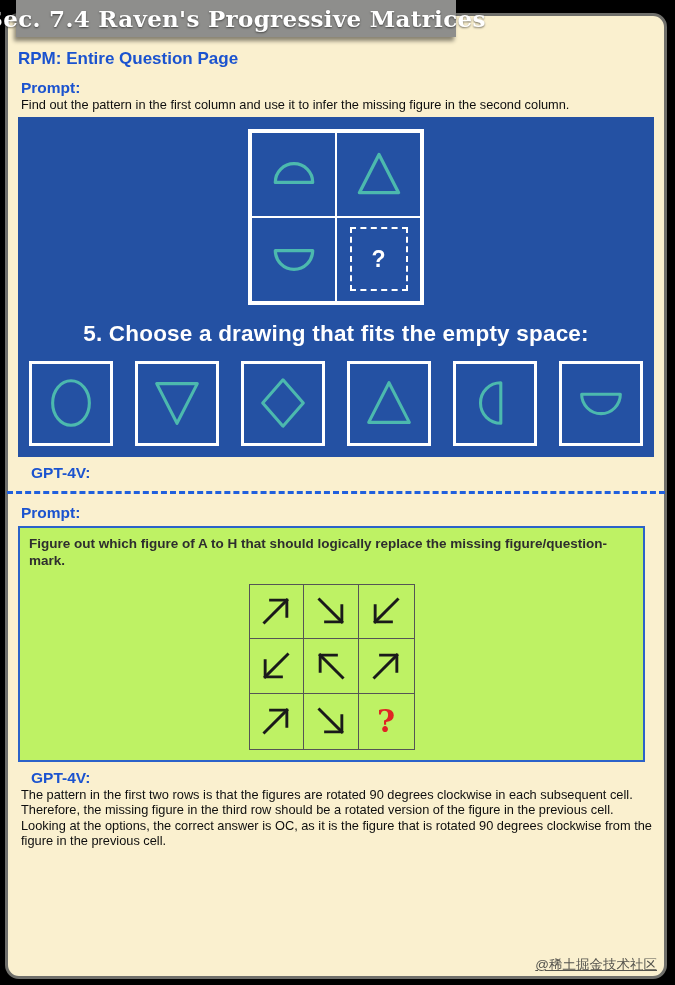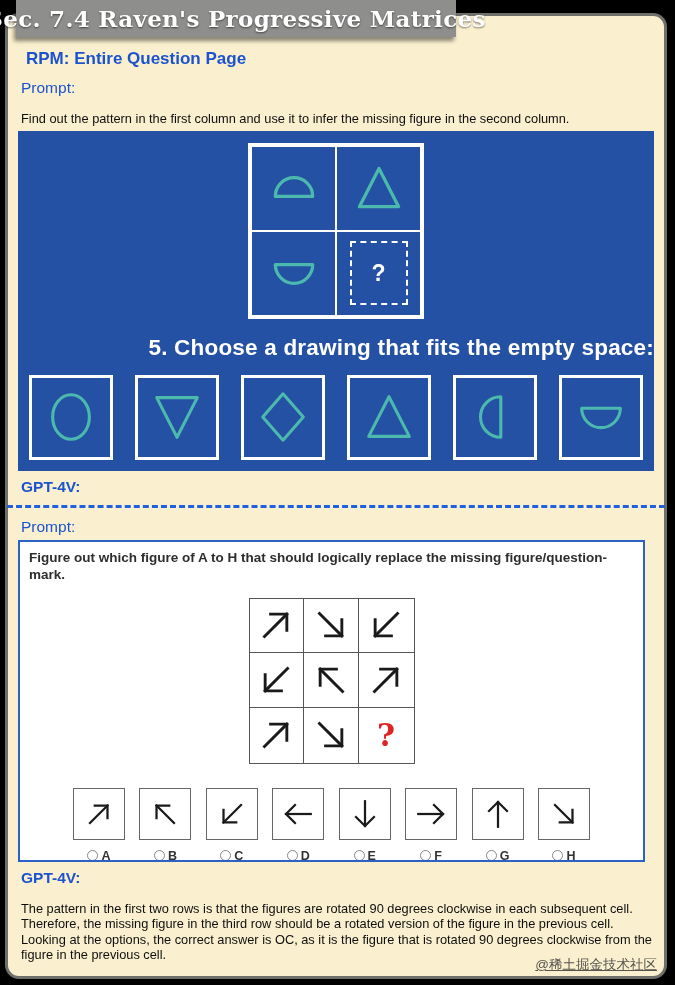--- a/index.html
+++ b/index.html
@@ -14,46 +14,46 @@
   }
   .titlebar{
     position:absolute;left:16px;top:0;width:440px;height:37px;background:#8e8e8c;z-index:6;
     display:flex;align-items:center;justify-content:center;
     box-shadow:-2px 4px 4px rgba(0,0,0,.45);
   }
   .titlebar span{
     font-family:"DejaVu Serif","Liberation Serif",serif;font-weight:bold;font-size:23px;
     color:#fff;text-shadow:0 1px 2px rgba(0,0,0,.55);letter-spacing:.3px;white-space:nowrap;
   }
-  .h-section{color:#1b53cf;font-size:17px;font-weight:bold;margin:0 0 0 8px;line-height:20px;}
-  .h-prompt{color:#1b53cf;font-size:15.5px;font-weight:normal;margin:10px 0 0 3px;line-height:18px;}
-  .h-gpt{color:#1b53cf;font-size:15.5px;font-weight:bold;margin:7px 0 0 3px;line-height:18px;}
-  .body-text{font-size:12.8px;color:#0e0e0e;line-height:15.5px;margin:14px 0 0 3px;}
+  .h-section{color:#1b53cf;font-size:17px;font-weight:bold;margin:0 0 0 0;line-height:20px;}
+  .h-prompt{color:#1b53cf;font-size:15.5px;font-weight:bold;margin:10px 0 0 3px;line-height:18px;}
+  .h-gpt{color:#1b53cf;font-size:15.5px;font-weight:bold;margin:7px 0 0 13px;line-height:18px;}
+  .body-text{font-size:12.8px;color:#0e0e0e;line-height:15.5px;margin:0 0 0 3px;}
 
   
   .puzzle1{width:100%;height:340px;background:#2451a3;margin-top:4px;box-sizing:border-box;overflow:hidden;}
   .p1grid{
     width:170px;height:170px;margin:12px auto 0;border:3px solid #fff;box-sizing:content-box;
     display:grid;grid-template-columns:1fr 1fr;grid-template-rows:1fr 1fr;
   }
   .p1cell{display:flex;align-items:center;justify-content:center;border:1.5px solid #fff;}
   .dashedbox{
     width:54px;height:60px;border:2.5px dashed #fff;display:flex;align-items:center;justify-content:center;
   }
   .dashedbox span{color:#fff;font-size:23px;font-weight:bold;}
-  .p1caption{color:#fff;font-size:22.5px;font-weight:bold;text-align:right;margin-top:16px;letter-spacing:.2px;}
+  .p1caption{color:#fff;font-size:22.5px;font-weight:bold;text-align:center;margin-top:16px;letter-spacing:.2px;}
   .p1opts{display:flex;justify-content:space-between;padding:0 11px;margin-top:14px;}
   .p1box{width:84px;height:85px;box-sizing:border-box;border:3px solid #fff;display:flex;align-items:center;justify-content:center;}
 
   
   .divider{height:0;border-top:3px dashed #2060dd;margin:9px -11px 3px -11px;}
 
   
   .puzzle2{
-    width:627px;height:322px;box-sizing:border-box;background:#ffffff;border:2.5px solid #2b62c9;
+    width:627px;height:236px;box-sizing:border-box;background:#bef264;border:2.5px solid #2b62c9;
     margin-top:4px;overflow:hidden;
   }
   .p2instruction{font-size:13.5px;font-weight:bold;color:#2e2e2e;padding:7px 9px 0 9px;line-height:17px;}
   .p2grid{
     width:164px;height:164px;margin:15px auto 0;border:1px solid #555;box-sizing:content-box;
     display:grid;grid-template-columns:repeat(3,1fr);grid-template-rows:repeat(3,1fr);
   }
   .p2cell{display:flex;align-items:center;justify-content:center;border-right:1px solid #555;border-bottom:1px solid #555;}
   .p2cell:nth-child(3n){border-right:none;}
   .p2cell:nth-child(n+7){border-bottom:none;}

